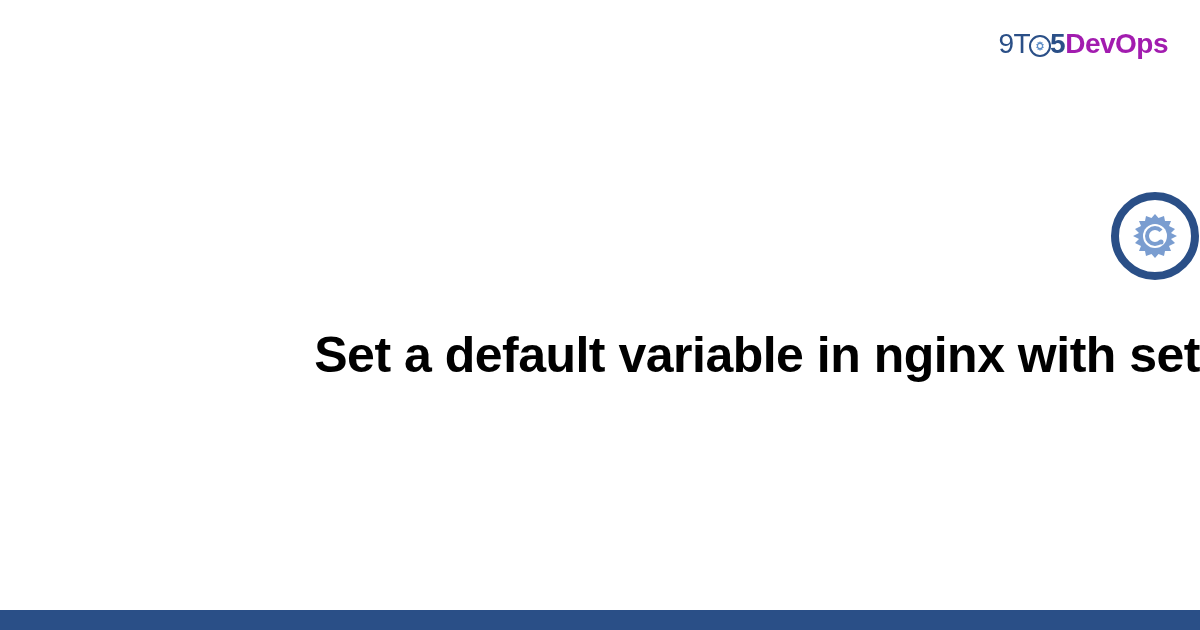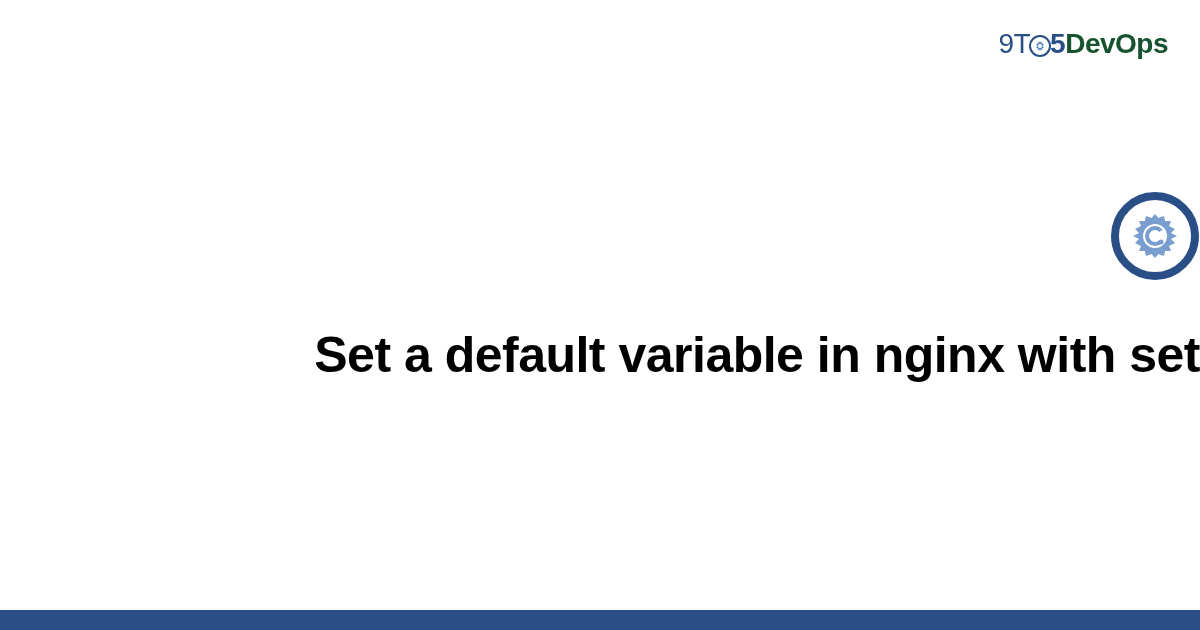--- a/index.html
+++ b/index.html
@@ -31,21 +31,21 @@
       display: inline-flex;
       align-items: center;
       vertical-align: middle;
       margin: 0 -2px;
     }
     .logo-5 {
       color: #2a4f87;
       font-weight: 700;
     }
     .logo-devops {
-      color: #14532d;
+      color: #a21caf;
       font-weight: 600;
     }
     .content {
       position: absolute;
       top: 4px;
       left: 0;
       width: 100%;
       height: 100%;
       display: flex;
       flex-direction: column;

